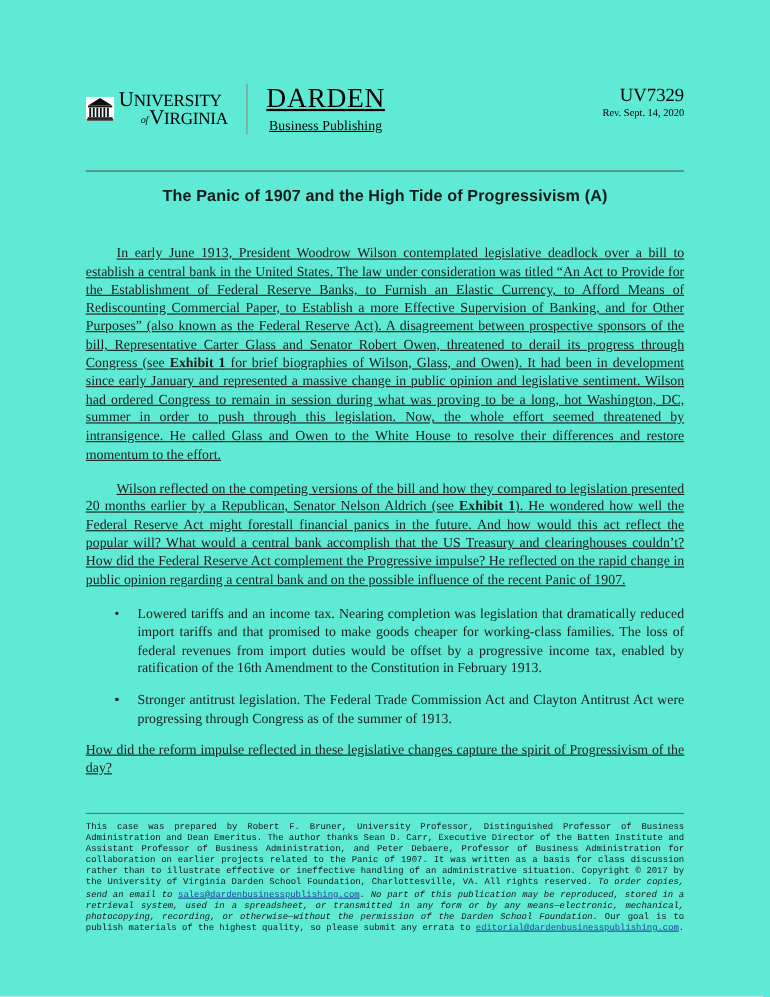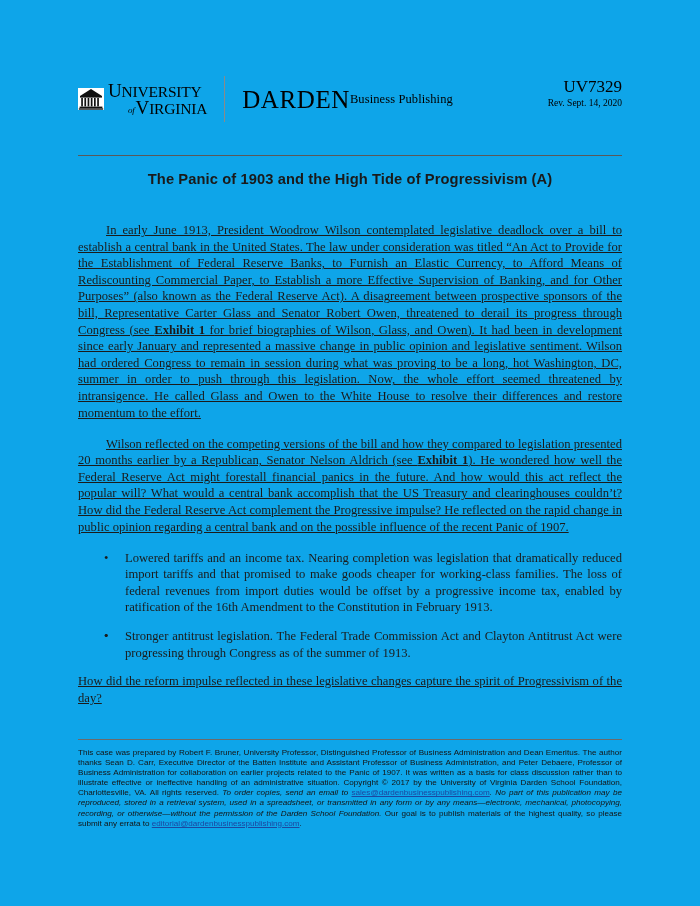--- a/index.html
+++ b/index.html
@@ -7,21 +7,21 @@
     padding: 0;
     background: #f0f0f0;
   }
   body {
     font-family: "Liberation Serif", serif;
   }
   .page {
     position: relative;
     width: 700px;
     height: 906px;
-    background: #0ea5e9;
+    background: #5eead4;
     margin: 0 auto;
     overflow: hidden;
     box-sizing: border-box;
   }
 
   
   .header {
     position: absolute;
     left: 78px;
     top: 74px;
@@ -81,22 +81,23 @@
   }
   .uva-line2 .cap { font-size: 19px; }
   .divider-vert {
     width: 1px;
     height: 46px;
     background: #8a8a8a;
     margin: 0 17px;
   }
   .darden-words {
     display: flex;
-    flex-direction: row;
+    flex-direction: column;
     justify-content: center;
+    text-decoration: underline;
   }
   .darden-title {
     font-family: "Liberation Serif", serif;
     font-size: 25px;
     letter-spacing: 0.6px;
     line-height: 1;
     color: #000;
   }
   .darden-sub {
     font-family: "Liberation Serif", serif;
@@ -199,21 +200,21 @@
 
   
   .footer {
     position: absolute;
     left: 78px;
     top: 748px;
     width: 544px;
   }
   .footer p {
     margin: 0;
-    font-family: Liberation Sans, sans-serif;
+    font-family: Liberation Mono, monospace;
     font-size: 8.1px;
     line-height: 10.1px;
     text-align: justify;
     color: #141414;
   }
   .footer i, .footer em { font-style: italic; }
   .footer a,
   .footer .link {
     color: #1c47a0;
     text-decoration: underline;
@@ -256,21 +257,21 @@
     </div>
 
     <div class="doc-meta">
       <div class="doc-number">UV7329</div>
       <div class="doc-rev">Rev. Sept. 14, 2020</div>
     </div>
   </div>
 
   <div class="rule rule-top"></div>
 
-  <div class="doc-title">The Panic of 1903 and the High Tide of Progressivism (A)</div>
+  <div class="doc-title">The Panic of 1907 and the High Tide of Progressivism (A)</div>
 
   <div class="body-area">
 
     <p class="para"><span>In early June 1913, President Woodrow Wilson contemplated legislative deadlock over a bill to establish a central bank in the United States. The law under consideration was titled “An Act to Provide for the Establishment of Federal Reserve Banks, to Furnish an Elastic Currency, to Afford Means of Rediscounting Commercial Paper, to Establish a more Effective Supervision of Banking, and for Other Purposes” (also known as the Federal Reserve Act). A disagreement between prospective sponsors of the bill, Representative Carter Glass and Senator Robert Owen, threatened to derail its progress through Congress (see </span><b>Exhibit 1</b><span> for brief biographies of Wilson, Glass, and Owen). It had been in development since early January and represented a massive change in public opinion and legislative sentiment. Wilson had ordered Congress to remain in session during what was proving to be a long, hot Washington, DC, summer in order to push through this legislation. Now, the whole effort seemed threatened by intransigence. He called Glass and Owen to the White House to resolve their differences and restore momentum to the effort.</span></p>
 
     <p class="para"><span>Wilson reflected on the competing versions of the bill and how they compared to legislation presented 20 months earlier by a Republican, Senator Nelson Aldrich (see </span><b>Exhibit 1</b><span>). He wondered how well the Federal Reserve Act might forestall financial panics in the future. And how would this act reflect the popular will? What would a central bank accomplish that the US Treasury and clearinghouses couldn’t? How did the Federal Reserve Act complement the Progressive impulse? He reflected on the rapid change in public opinion regarding a central bank and on the possible influence of the recent Panic of 1907.</span></p>
 
 
     <ul class="bullets">
       <li>

